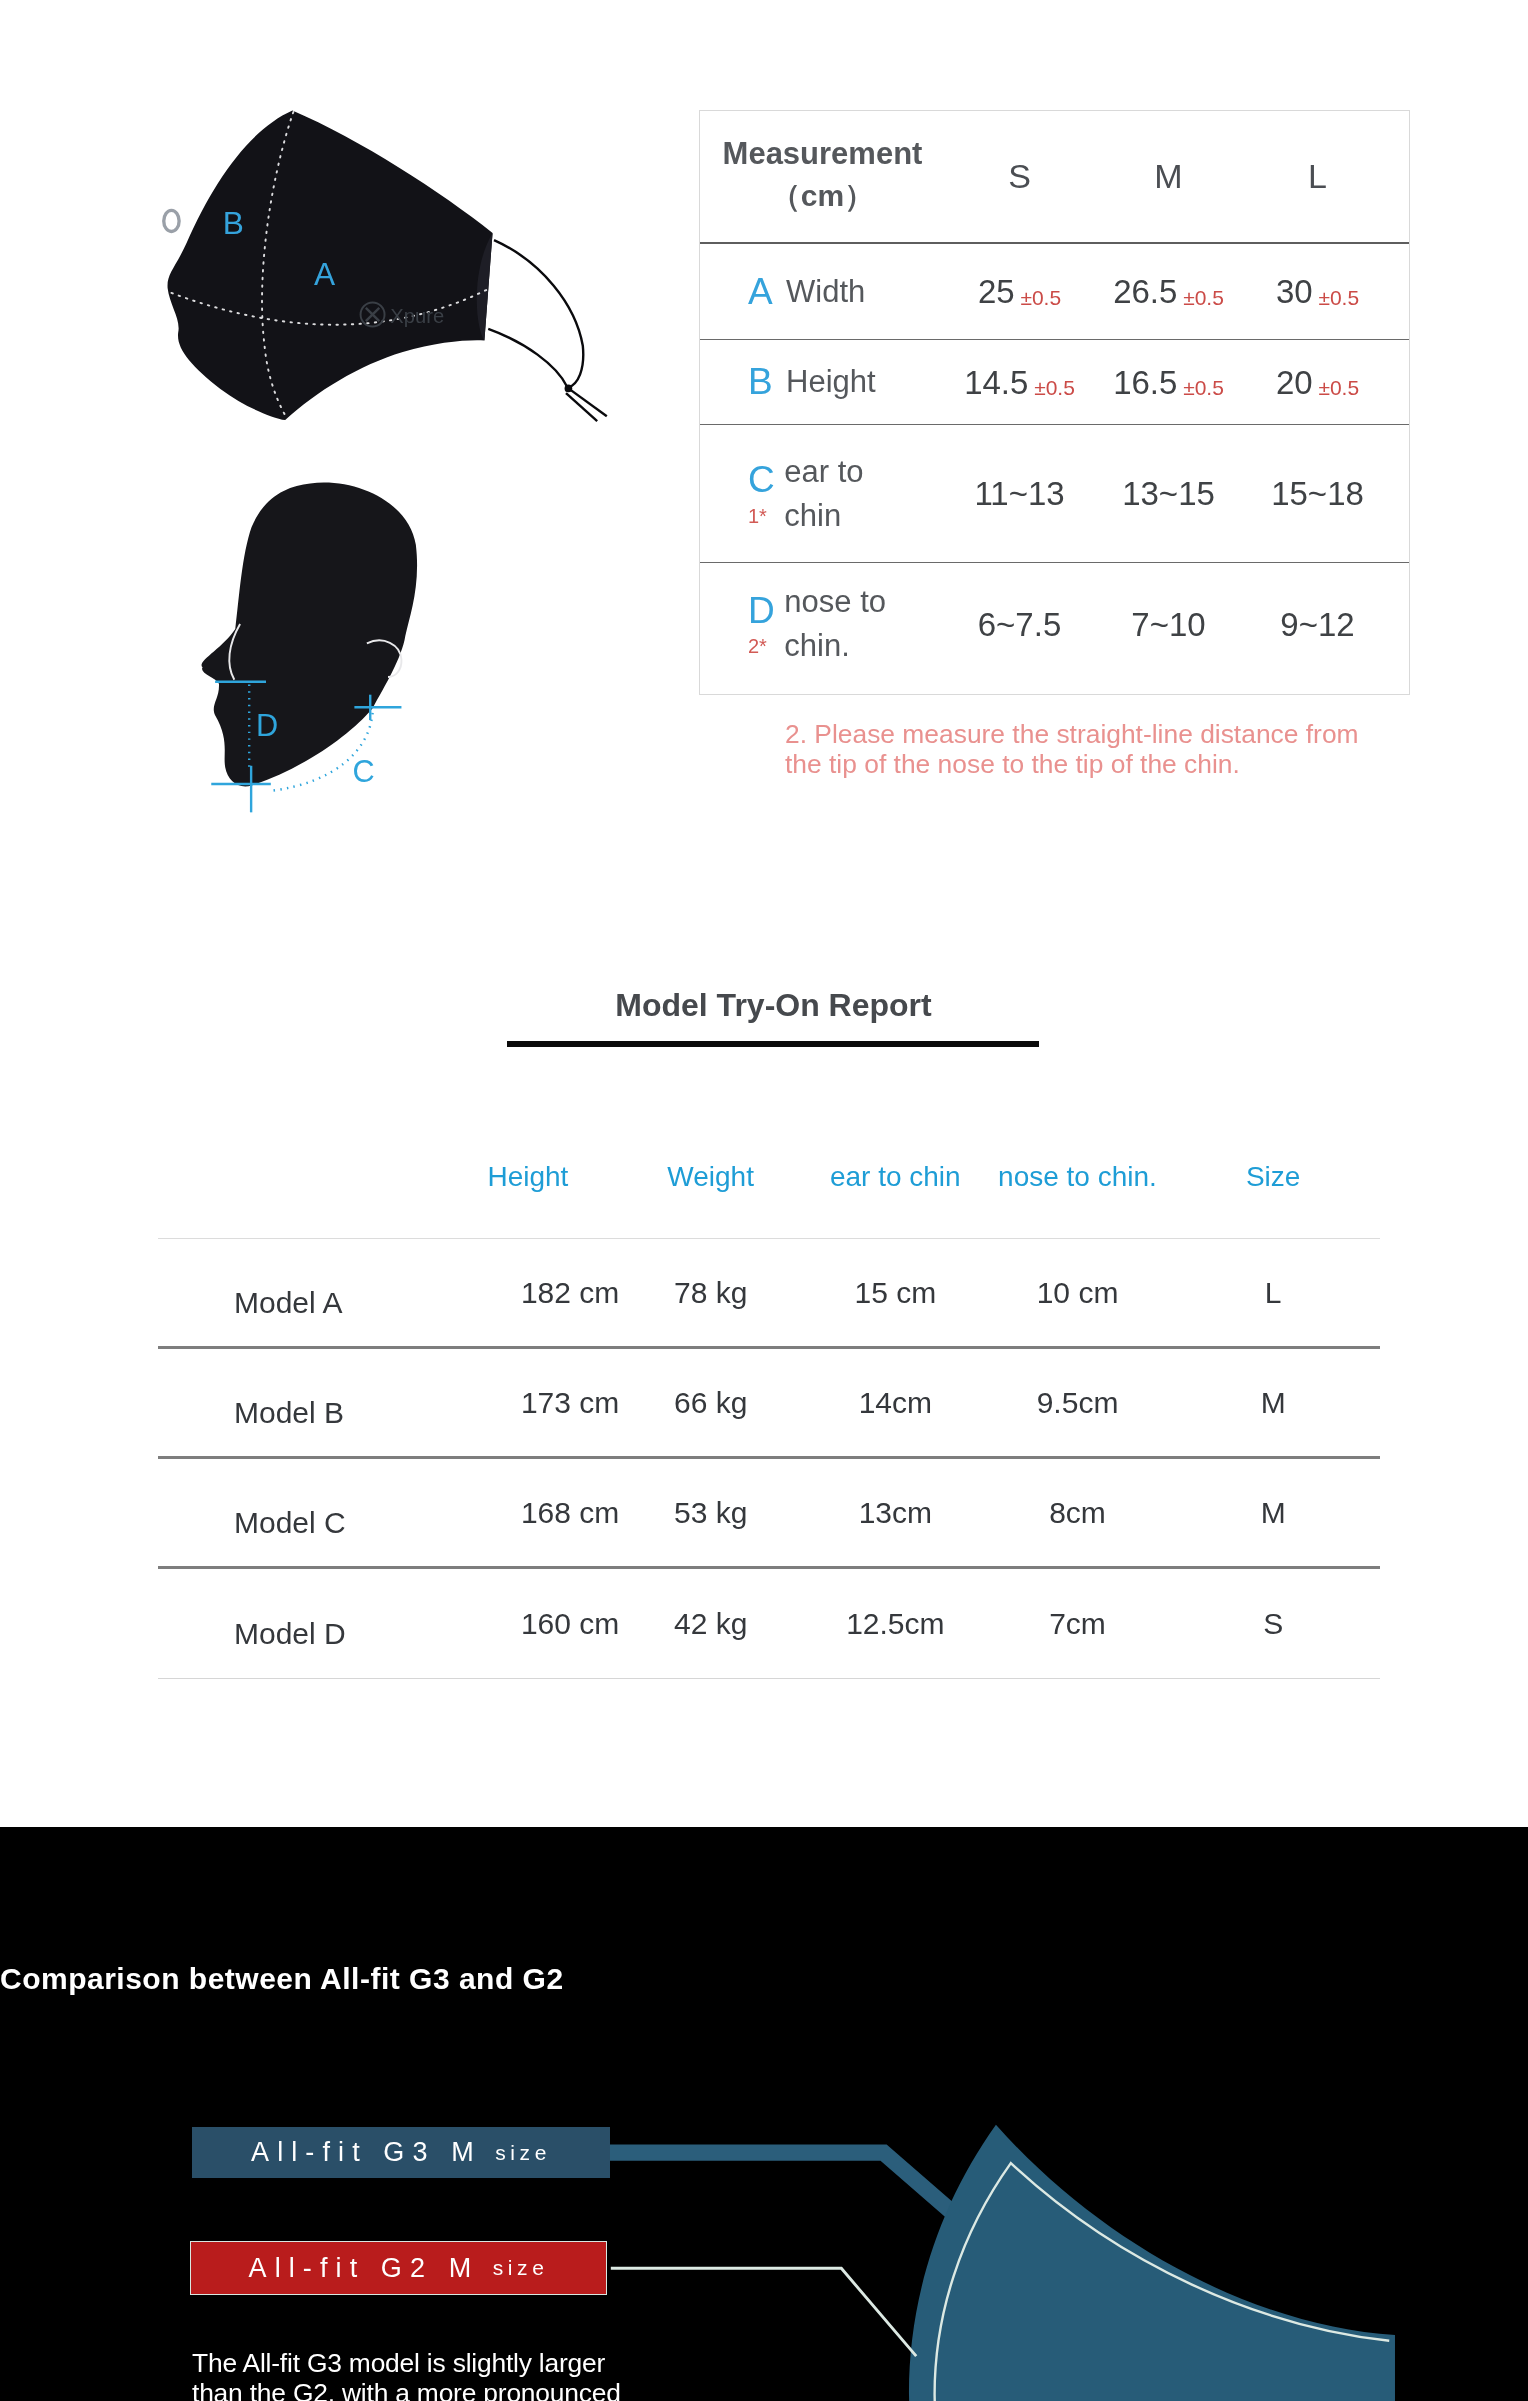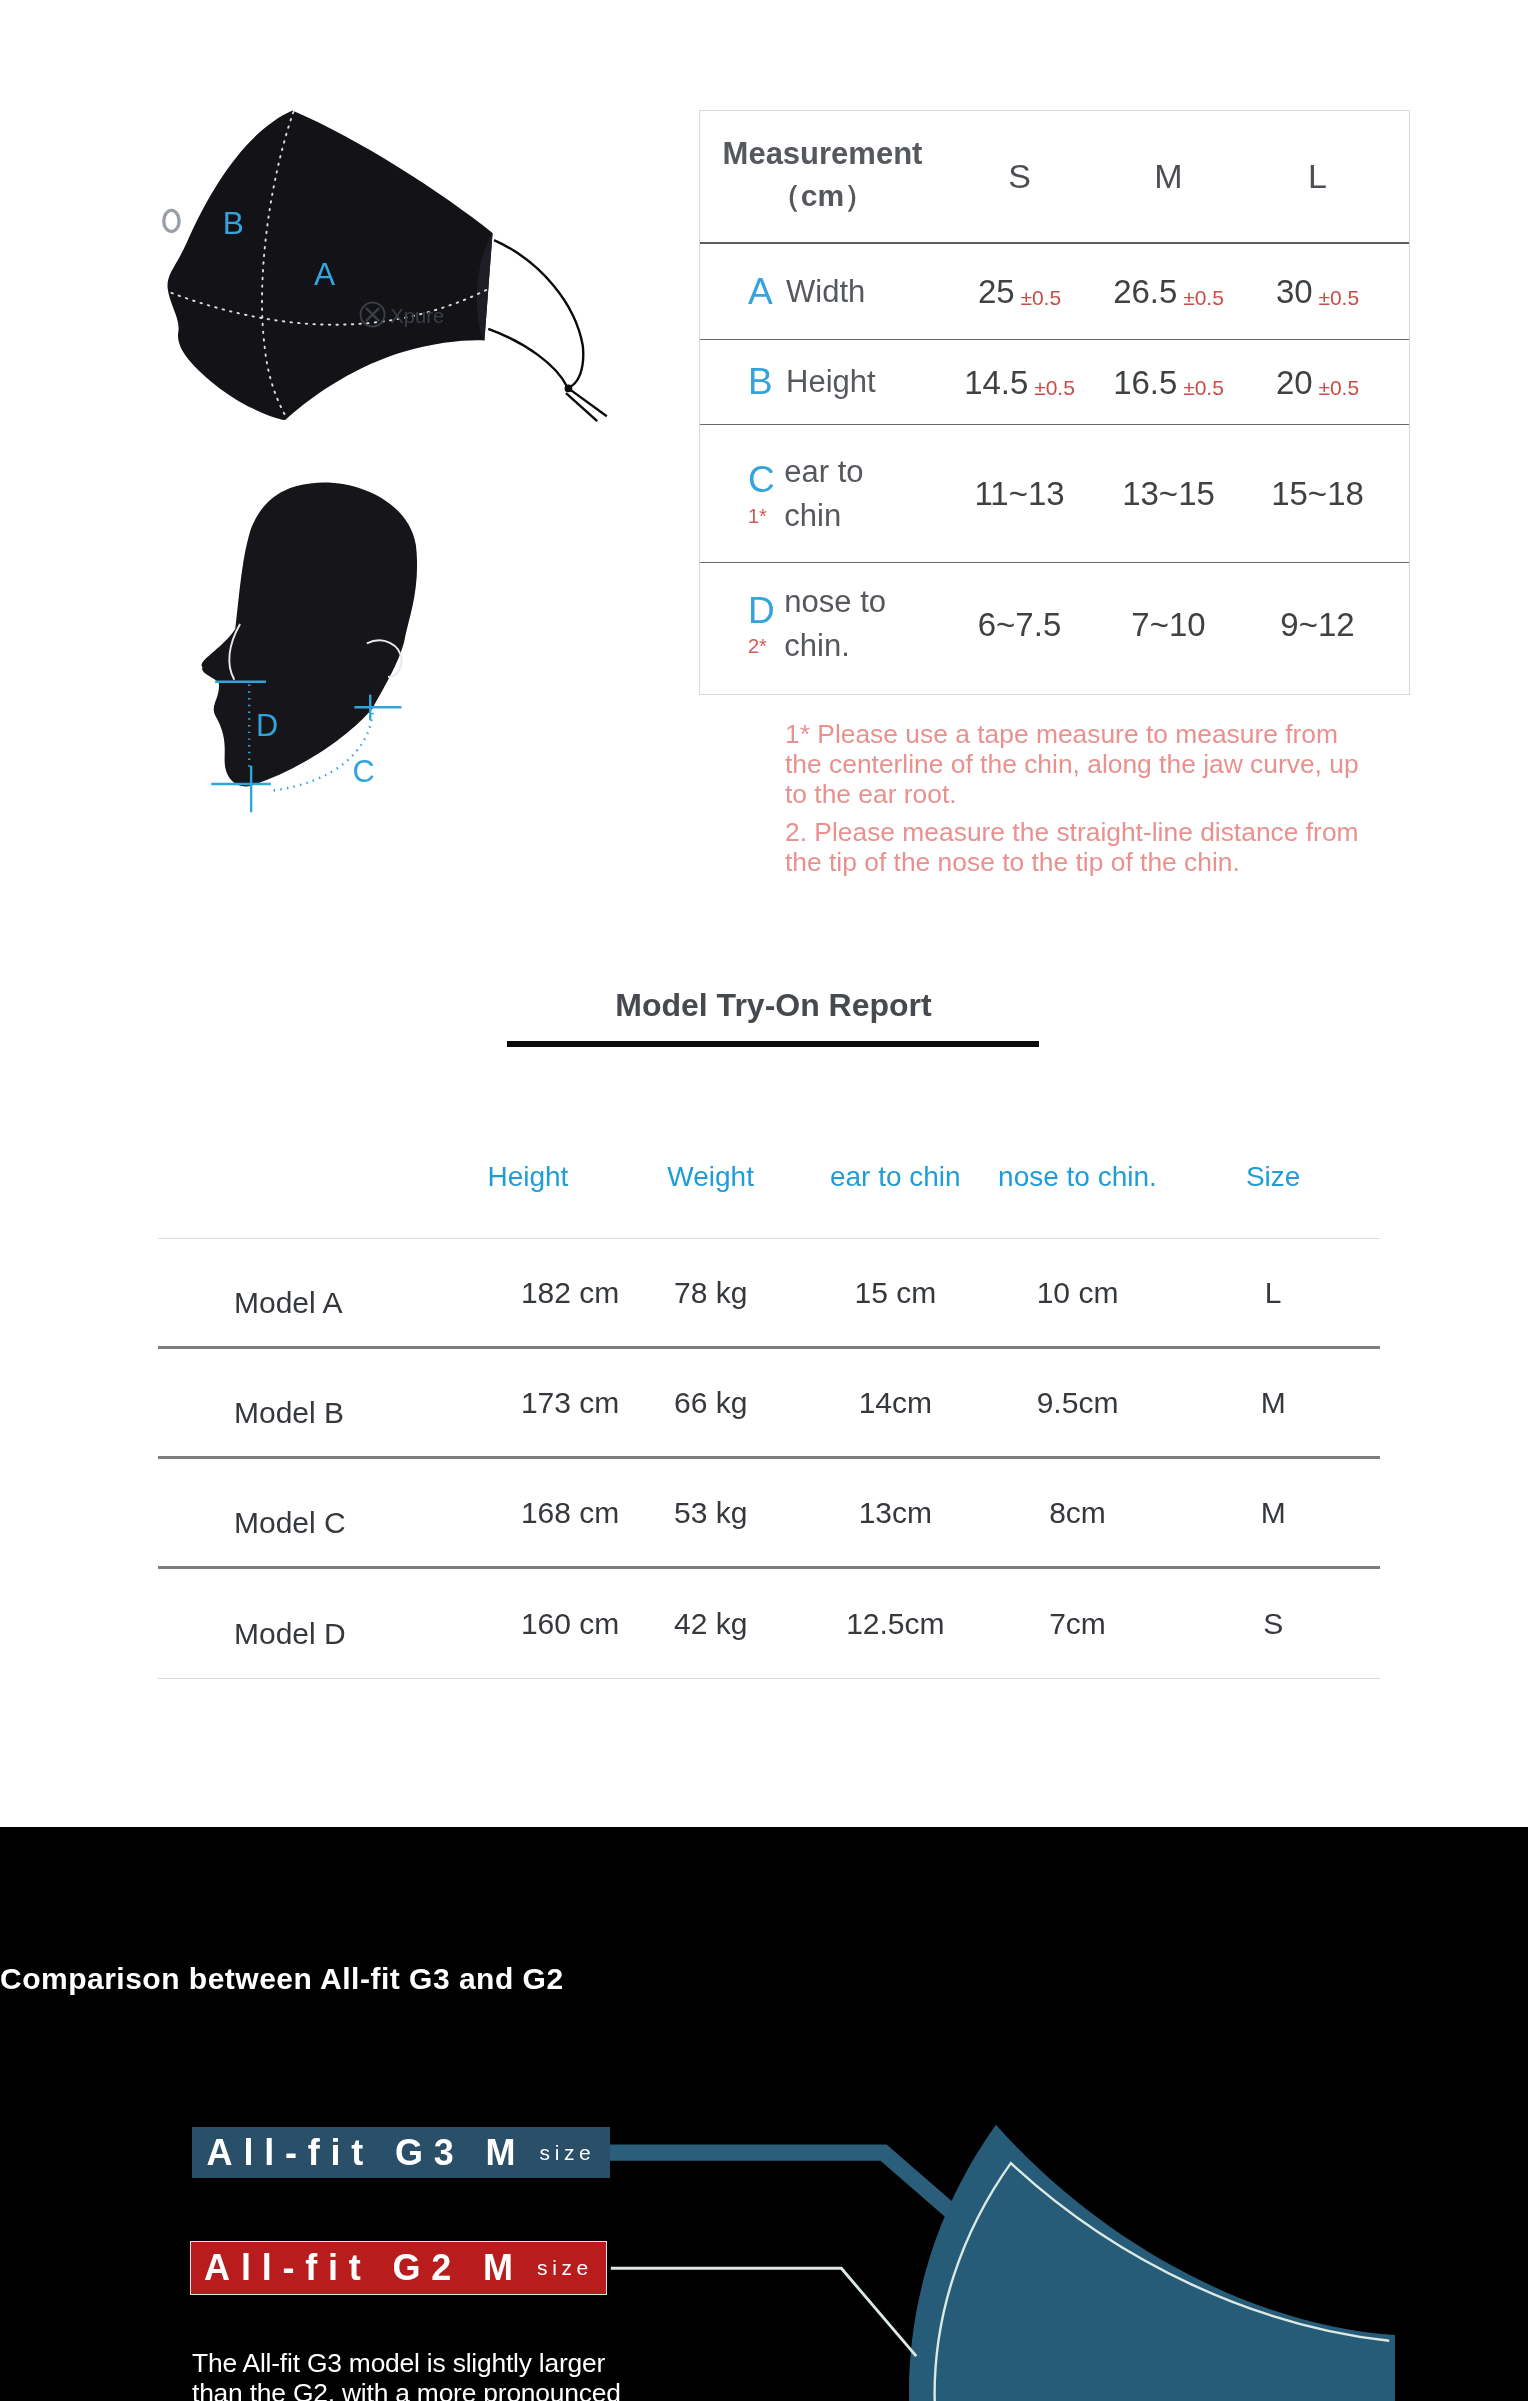--- a/index.html
+++ b/index.html
@@ -45,21 +45,21 @@
   .rc{text-align:center;}
   .rc-name{width:279px;box-sizing:border-box;padding-left:76px;text-align:left;margin-top:20px;}
   .rc-1{width:183px;text-align:right;}.rc-2{width:183px;}.rc-3{width:187px;}.rc-4{width:178px;}.rc-5{width:214px;}
 
   
   .sec-black{left:0;top:1827px;width:1528px;height:1043px;background:#000;}
   .cmp-title{left:0;top:135px;width:1528px;text-align:left;font-size:30px;font-weight:bold;color:#fff;letter-spacing:0.5px;}
   .callout{display:flex;align-items:center;justify-content:center;color:#fff;}
   .g3-box{left:192px;top:300px;width:418px;height:51px;background:#2A4F68;}
   .g2-box{left:190px;top:414px;width:417px;height:54px;background:#b91c1c;border:1.9px solid #D9E7E1;box-sizing:border-box;}
-  .callout .main{font-size:36px;letter-spacing:0.30em;white-space:nowrap;font-weight:bold;}
+  .callout .main{font-size:27px;letter-spacing:0.30em;white-space:nowrap;}
   .callout .size-word{font-size:21px;letter-spacing:0.22em;margin-left:13.4px;white-space:nowrap;}
   .cmp-svg{left:0;top:0;width:1528px;height:1043px;}
   .cmp-text{left:192px;top:521px;width:620px;}
   .cmp-text p{margin:0;color:#fff;font-size:26.4px;line-height:30px;white-space:pre-line;letter-spacing:-0.2px;}
 </style>
 </head>
 <body>
 
 <div id="page">
 
@@ -158,23 +158,20 @@
         </span>
         <span class="st-label-wrap">nose to chin.</span>
       </div>
       <div class="st-val"><span class="st-num">6~7.5</span></div>
       <div class="st-val"><span class="st-num">7~10</span></div>
       <div class="st-val"><span class="st-num">9~12</span></div>
     </div>
   </div>
 
   <div class="abs footnotes">
-    <p>1* Please use a tape measure to measure from
-the centerline of the chin, along the jaw curve, up
-to the ear root.</p>
     <p>2. Please measure the straight-line distance from
 the tip of the nose to the tip of the chin.</p>
   </div>
 
   <div class="abs report-title">Model Try-On Report</div>
   <div class="abs report-bar"></div>
 
   <div class="abs report-head">
     <div class="rh-c rh-0"></div>
     <div class="rh-c rh-1">Height</div>

